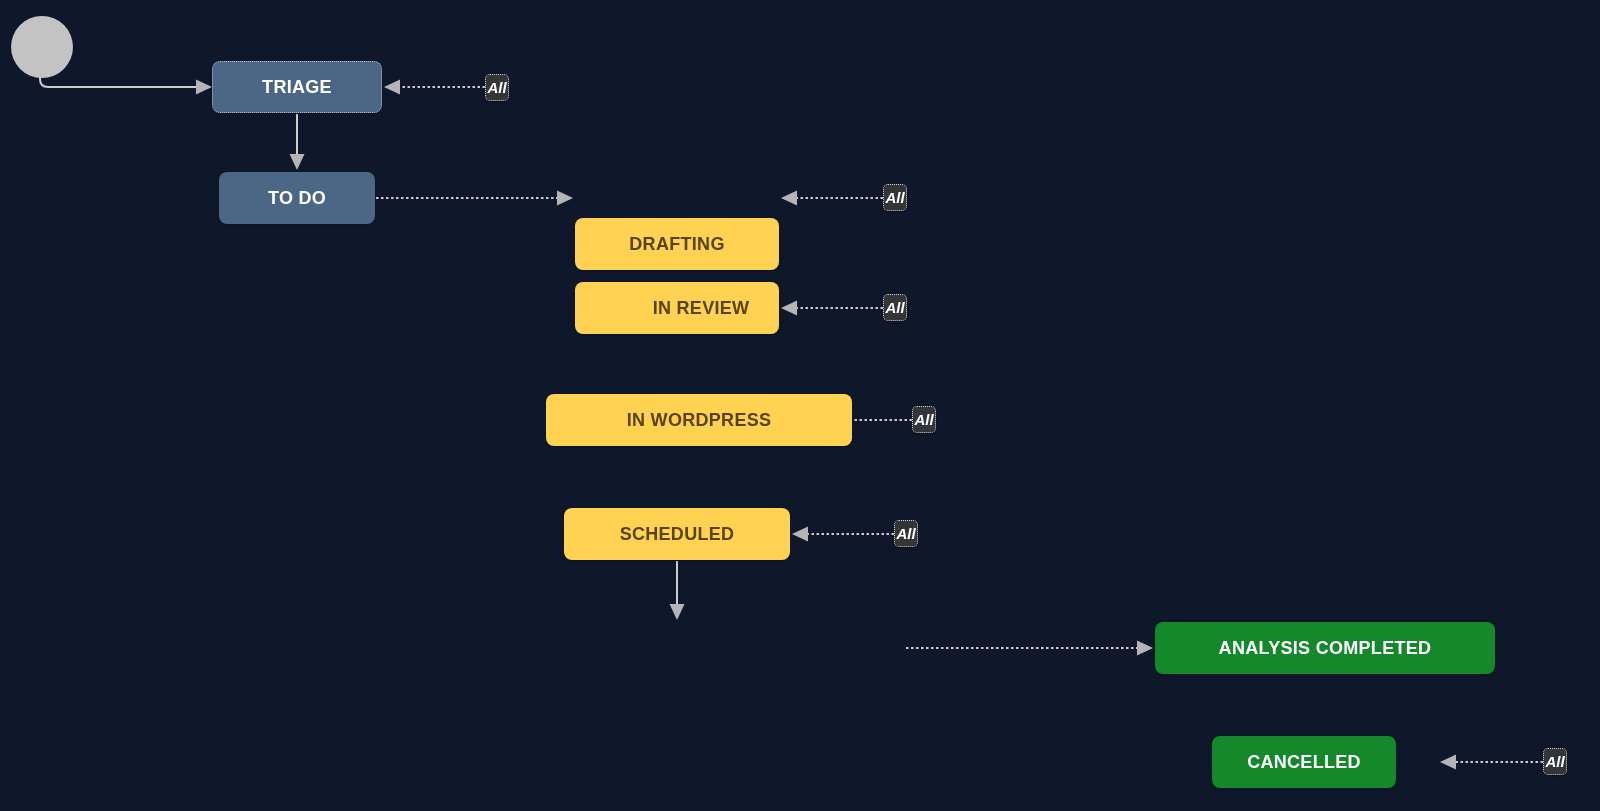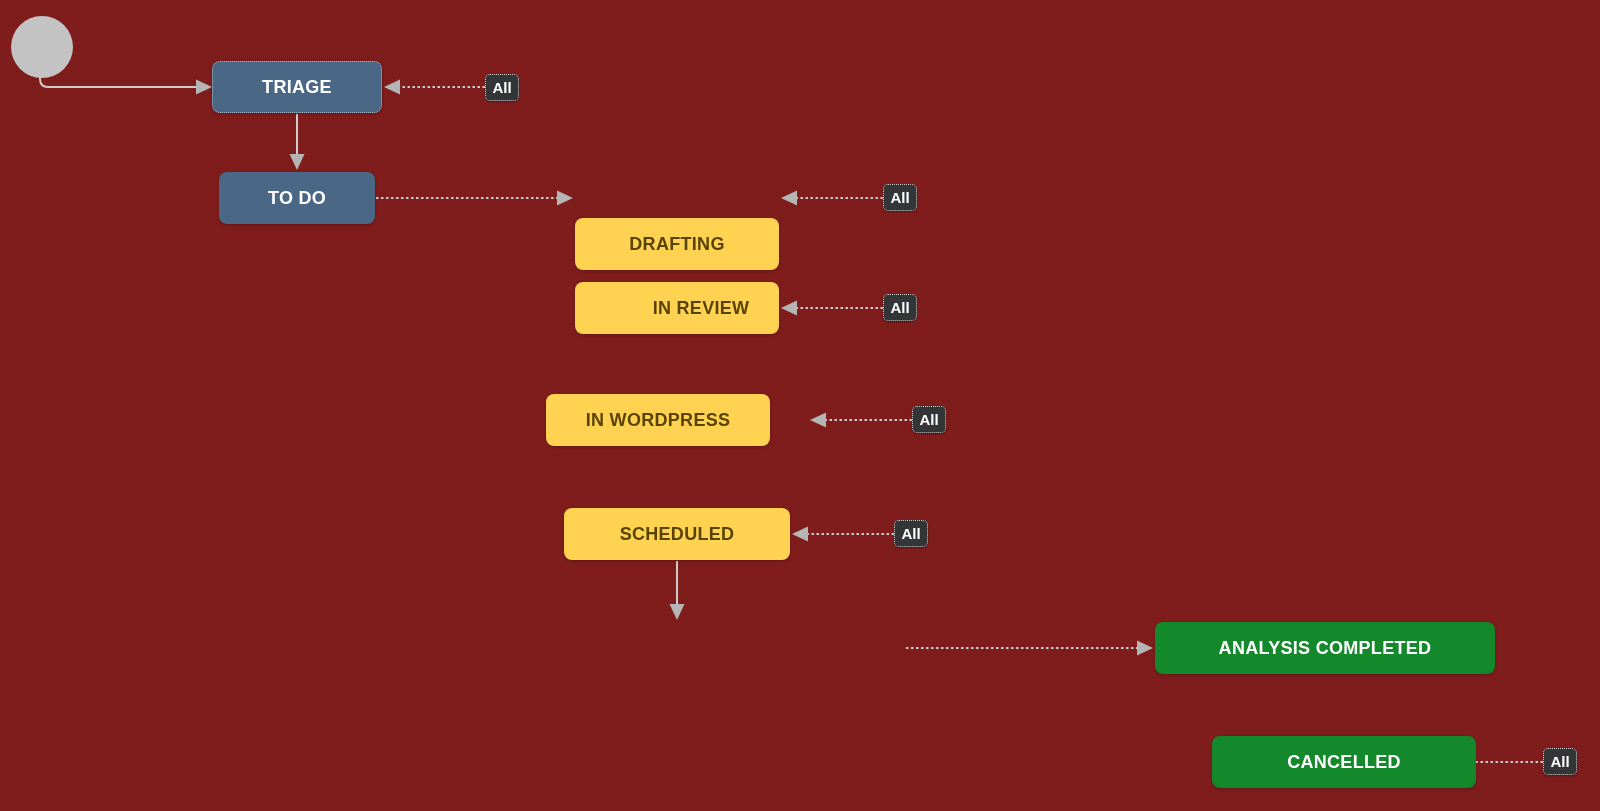--- a/index.html
+++ b/index.html
@@ -6,21 +6,21 @@
   html, body {
     margin: 0;
     padding: 0;
     background: #ffffff;
     font-family: "Liberation Sans", sans-serif;
   }
   .canvas {
     position: relative;
     width: 1600px;
     height: 811px;
-    background: #7f1d1d;
+    background: #0f172a;
     overflow: hidden;
   }
   .edges-layer {
     position: absolute;
     left: 0;
     top: 0;
     width: 1600px;
     height: 811px;
     z-index: 1;
   }
@@ -62,33 +62,34 @@
     color: #594300;
   }
   .status-green {
     background: #14892c;
     color: #ffffff;
     text-align: center;
   }
   .transition-badge {
     position: absolute;
     z-index: 2;
-    width: 34px;
+    width: 24px;
     height: 27px;
     display: flex;
     align-items: center;
     justify-content: center;
     background: #333537;
     color: #ffffff;
     font-weight: bold;
     font-size: 15px;
     border-radius: 5px;
     border: 1px dotted #cfcfcf;
     box-shadow: 0 1px 2px rgba(0,0,0,0.35);
     box-sizing: border-box;
+    font-style: italic;
   }
   .edge-line {
     stroke: #cccccc;
     stroke-width: 2;
     fill: none;
   }
   .edge-line.dashed {
     stroke-dasharray: 2.5 2.5;
   }
   .edge-head {
@@ -151,28 +152,28 @@
   <div class="start-node"></div>
 
   <div class="status status-blue initial" style="left:212px; top:61px; width:170px;">TRIAGE</div>
 
   <div class="status status-blue" style="left:219px; top:172px; width:156px;">TO DO</div>
 
   <div class="status status-yellow" style="left:575px; top:172px; width:204px;margin-top:46px;">DRAFTING</div>
 
   <div class="status status-yellow" style="left:575px; top:282px; width:204px;padding-left:48px;">IN REVIEW</div>
 
-  <div class="status status-yellow" style="left:546px; top:394px; width:224px;">IN WORDPRESS</div>
+  <div class="status status-yellow" style="left:546px; top:394px; width:306px;">IN WORDPRESS</div>
 
   <div class="status status-yellow" style="left:564px; top:508px; width:226px;">SCHEDULED</div>
 
 
   <div class="status status-green" style="left:1155px; top:622px; width:340px;">ANALYSIS COMPLETED</div>
 
-  <div class="status status-green" style="left:1212px; top:736px; width:264px;">CANCELLED</div>
+  <div class="status status-green" style="left:1212px; top:736px; width:184px;">CANCELLED</div>
 
   <div class="transition-badge" style="left:485px; top:74px;">All</div>
 
   <div class="transition-badge" style="left:883px; top:184px;">All</div>
 
   <div class="transition-badge" style="left:883px; top:294px;">All</div>
 
   <div class="transition-badge" style="left:912px; top:406px;">All</div>
 
   <div class="transition-badge" style="left:894px; top:520px;">All</div>

